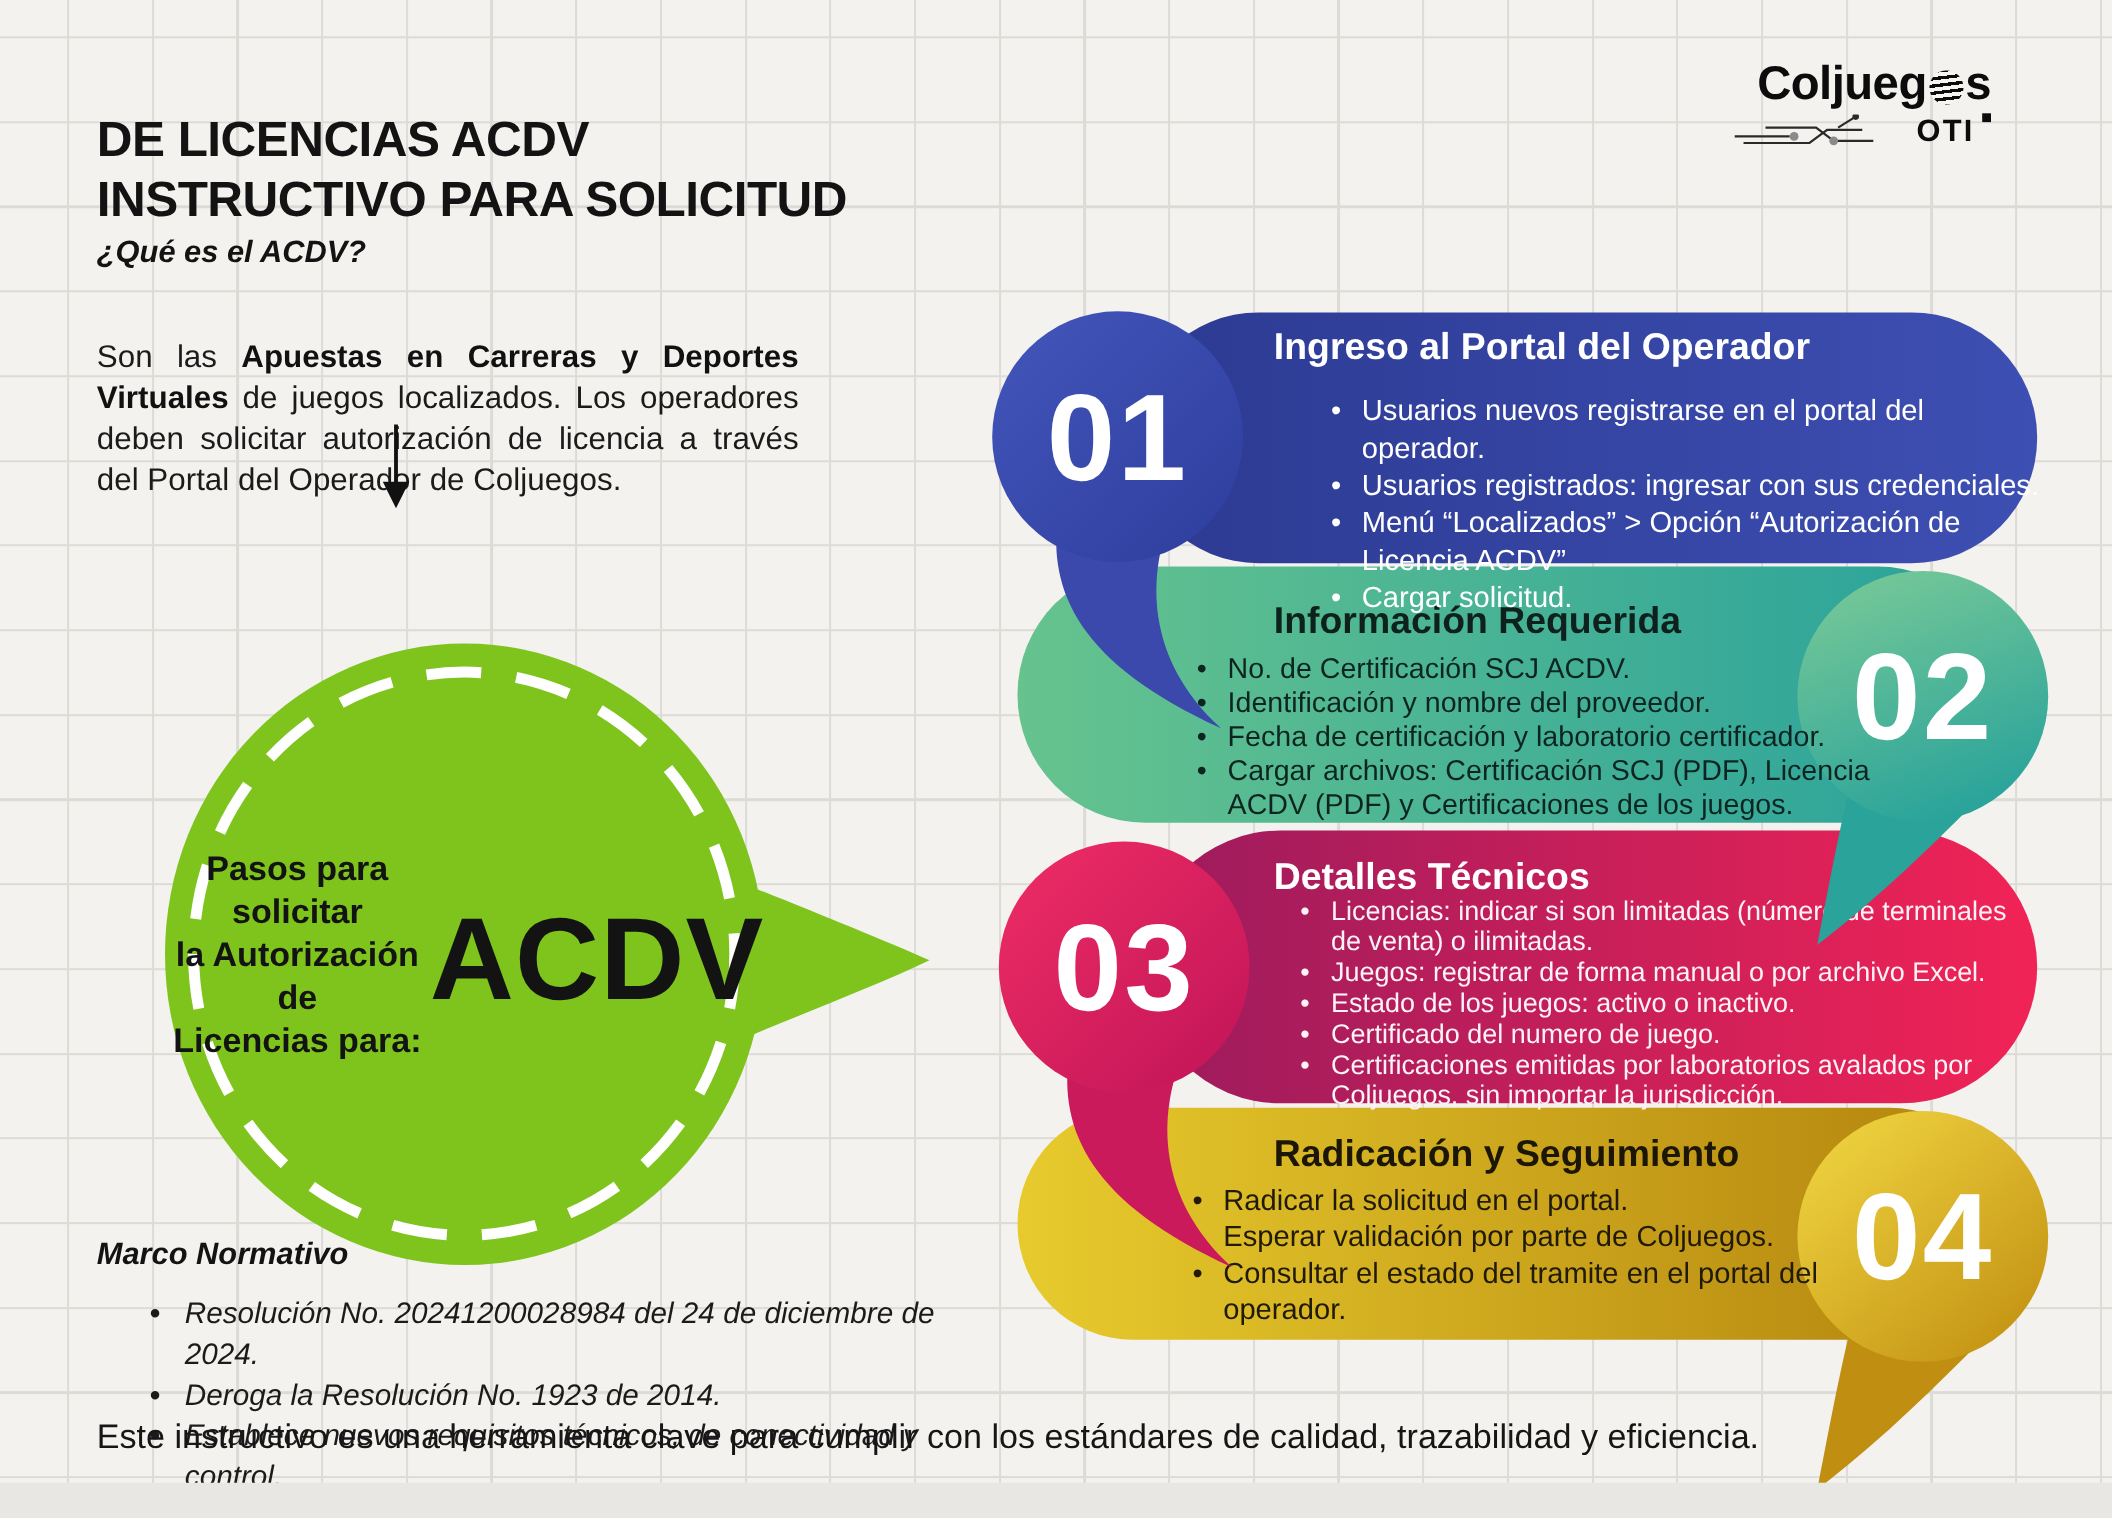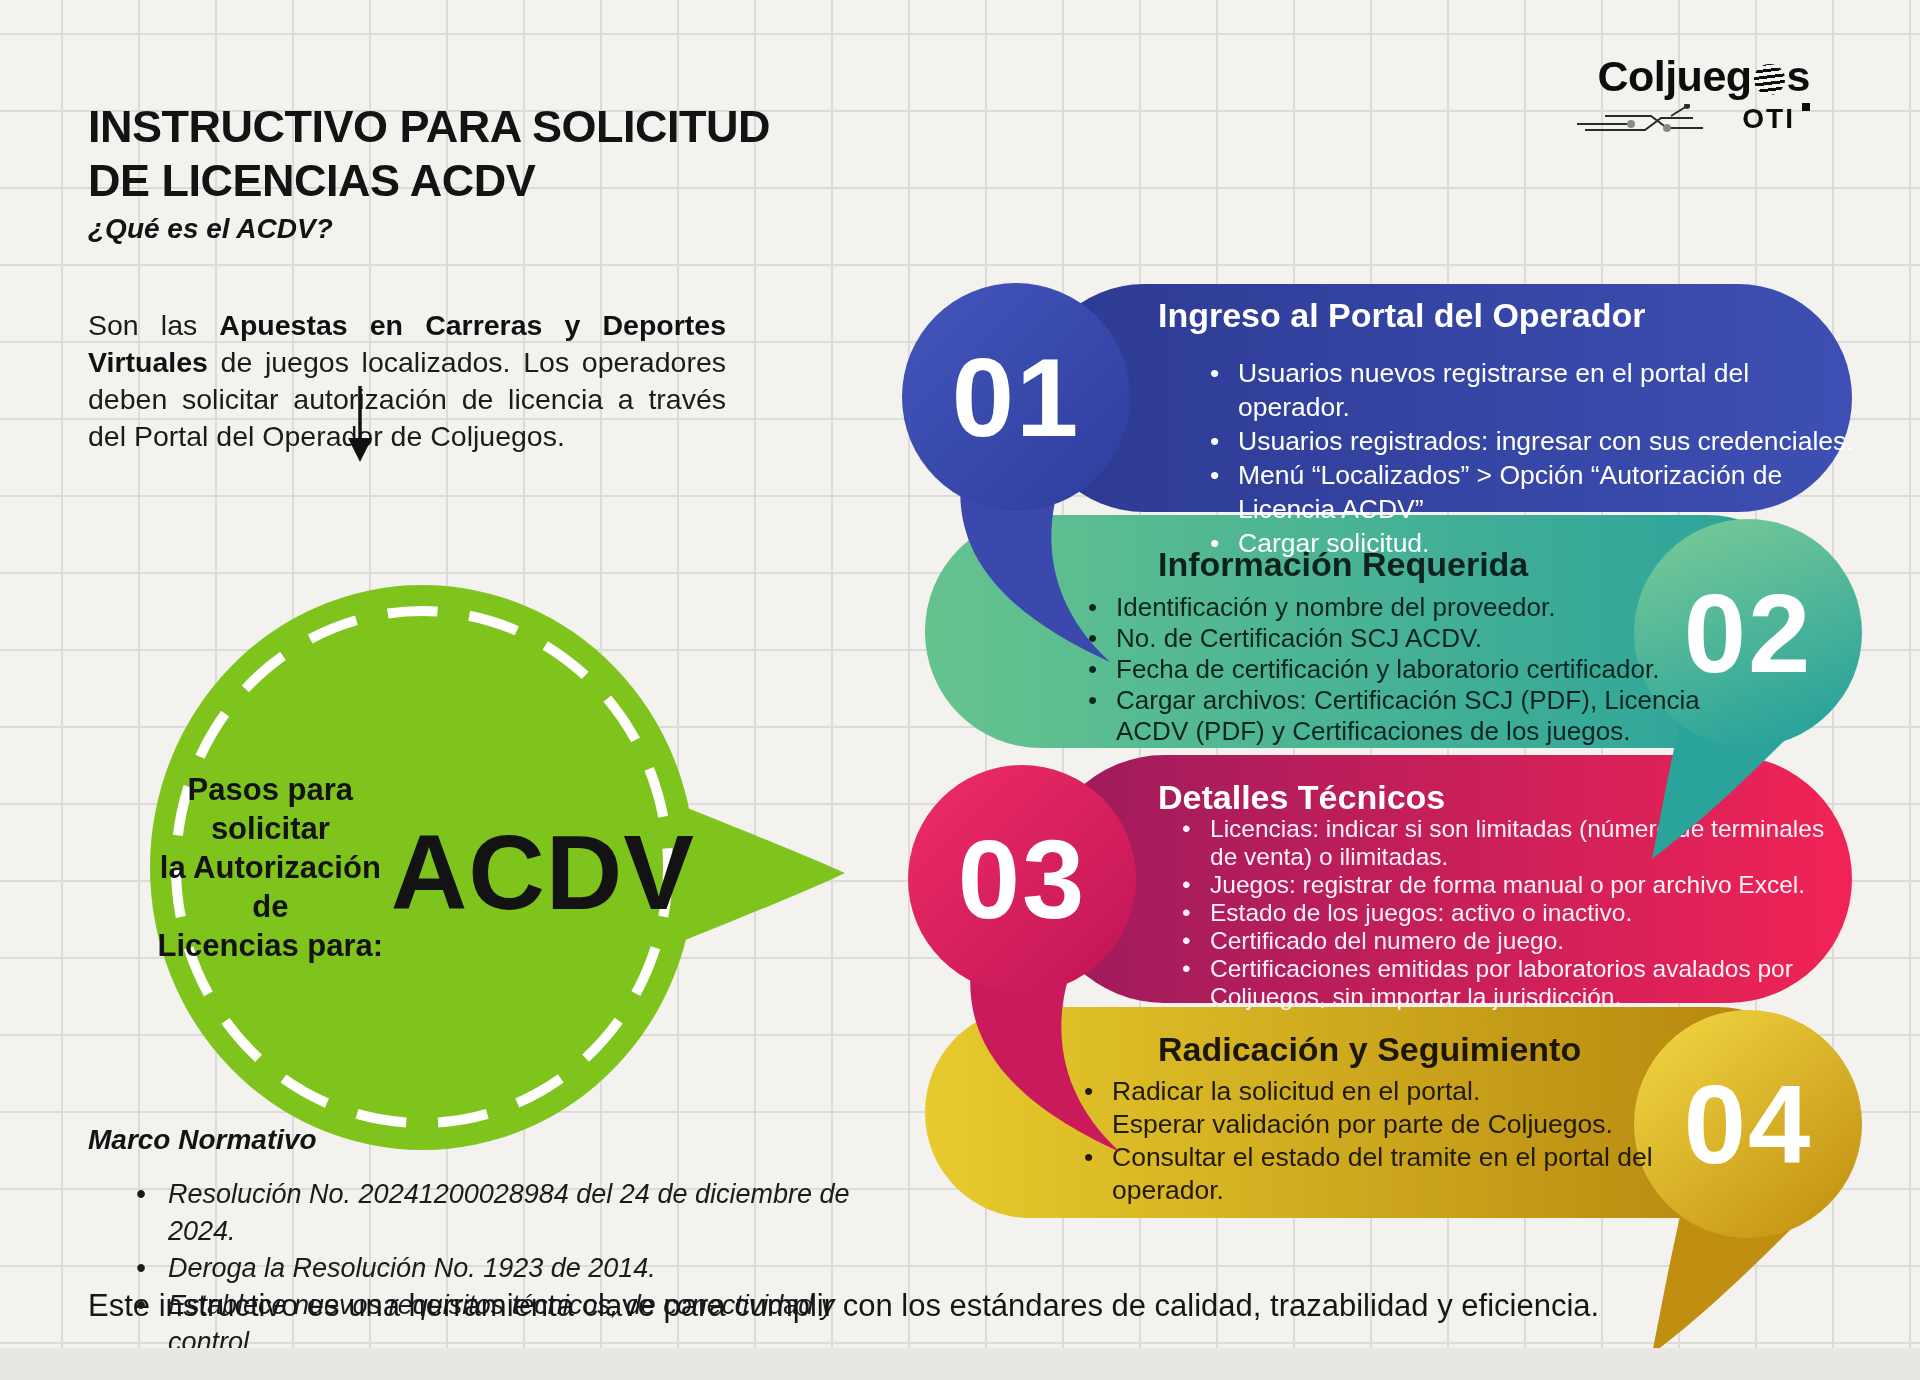--- a/index.html
+++ b/index.html
@@ -96,22 +96,22 @@
         <circle cx="56" cy="20" r="4" fill="#8a8a8a"></circle>
         <circle cx="92" cy="24" r="4" fill="#8a8a8a"></circle>
         <circle cx="112" cy="2" r="3" fill="#2a2a2a"></circle>
       </svg>
       <span class="logo-oti">OTI</span>
       <span class="logo-sq"></span>
     </div>
   </div>
 
   <div class="abs main-title">
+    <div>DE LICENCIAS ACDV</div>
     <div>INSTRUCTIVO PARA SOLICITUD</div>
-    <div>DE LICENCIAS ACDV</div>
   </div>
   <div class="abs question">¿Qué es el ACDV?</div>
   <div class="abs intro"><span>Son las </span><b>Apuestas en Carreras y Deportes Virtuales</b><span> de juegos localizados. Los operadores deben solicitar autorización de licencia a través del Portal del Operador de Coljuegos.</span></div>
 
   <svg class="abs down-arrow" width="44" height="80" viewBox="0 0 44 80">
     <line x1="22" y1="2" x2="22" y2="58" stroke="#111" stroke-width="3.5"></line>
     <polygon points="10,54 34,54 22,78" fill="#111"></polygon>
   </svg>
 
   <svg class="abs green-tail" width="195" height="160" viewBox="0 0 195 160">
@@ -168,22 +168,22 @@
   <div>
     <div class="rect" id="s2-rect"></div>
     <svg class="tail" style="left:1626px;top:705px;" width="185" height="160" viewBox="0 0 185 160">
       <path d="M58 0 C44 58 36 104 26 154 C84 110 132 62 178 16 Z" fill="#2aa39a"></path>
     </svg>
     <div class="circle" id="s2-circle">
       <span class="stepnum">02</span>
     </div>
     <div class="steptitle" id="s2-title">Información Requerida</div>
     <ul class="steplist" id="s2-list">
+      <li>No. de Certificación SCJ ACDV.</li>
       <li>Identificación y nombre del proveedor.</li>
-      <li>No. de Certificación SCJ ACDV.</li>
       <li>Fecha de certificación y laboratorio certificador.</li>
       <li>Cargar archivos: Certificación SCJ (PDF),  Licencia ACDV (PDF) y Certificaciones de los juegos.</li>
     </ul>
   </div>
 
   <div>
     <div class="rect" id="s1-rect"></div>
     <svg class="tail" style="left:948px;top:468px;" width="180" height="200" viewBox="0 0 180 200">
       <path d="M14 0 C4 70 34 136 162 194 C92 130 96 54 116 4 Z" fill="#3a49ab"></path>
     </svg>

